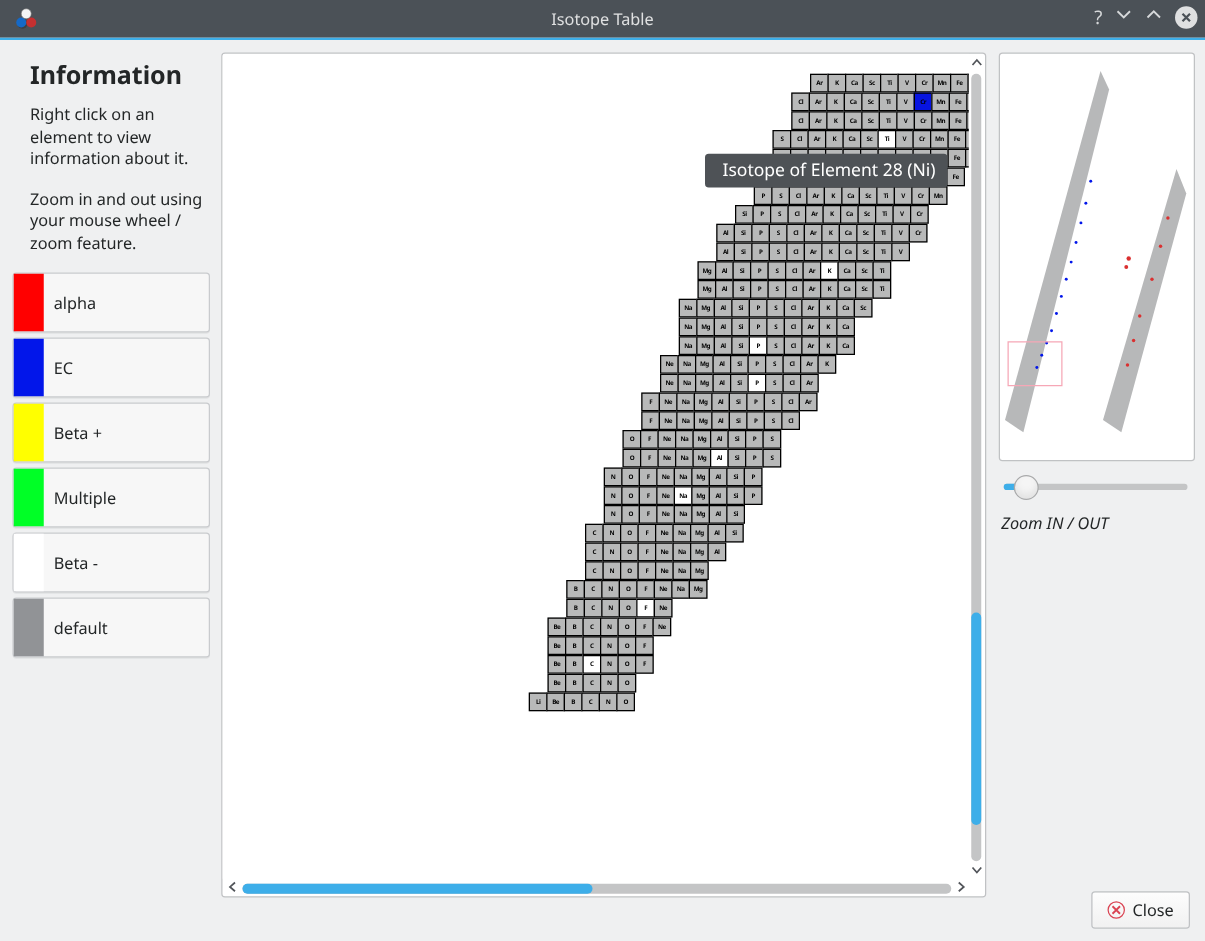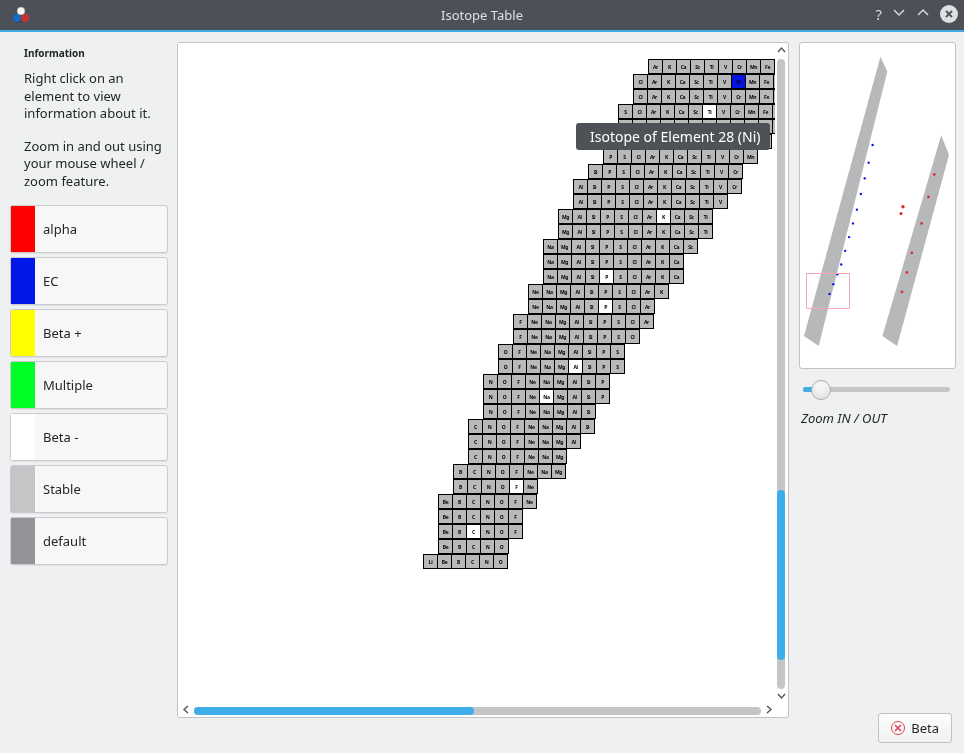--- a/index.html
+++ b/index.html
@@ -76,21 +76,21 @@
 
   
   .info-panel {
     position: absolute;
     left: 10px;
     top: 10px;
     width: 158px;
   }
   .info-panel h3 {
     margin: 4px 0 10px 14px;
-    font-size: 10px;
+    font-size: 20px;
     font-weight: bold;
   }
   .info-panel p {
     font-size: 13px;
     margin: 0 0 15px 14px;
     line-height: 1.35;
     color: #232627;
   }
 
   .legend-item {
@@ -367,24 +367,20 @@
         </div>
         <div class="legend-item">
           <div class="swatch" style="background:#00ff26"></div>
           <div class="lbl">Multiple</div>
         </div>
         <div class="legend-item">
           <div class="swatch" style="background:#ffffff"></div>
           <div class="lbl">Beta -</div>
         </div>
         <div class="legend-item">
-          <div class="swatch" style="background:#c4c5c6"></div>
-          <div class="lbl">Stable</div>
-        </div>
-        <div class="legend-item">
           <div class="swatch" style="background:#919396"></div>
           <div class="lbl">default</div>
         </div>
       </div>
   </div>
 
   <div class="chart-panel">
     <div class="chart-viewport">
       <div class="chart-grid" id="chart-grid">
           <div class="iso-row" style="top: 0px; left: 730px;">
@@ -765,21 +761,21 @@
           </div>
           <div class="iso-row" style="top: 495px; left: 505px;">
             <div class="iso-cell">Li</div>
             <div class="iso-cell">Be</div>
             <div class="iso-cell">B</div>
             <div class="iso-cell">C</div>
             <div class="iso-cell">N</div>
             <div class="iso-cell">O</div>
           </div>
         </div>
-      <div class="tooltip" style="left:398px; top:80px;padding-left:14px;">Isotope of Element 28 (Ni)</div>
+      <div class="tooltip" style="left:386px; top:80px;padding-left:14px;">Isotope of Element 28 (Ni)</div>
     </div>
 
     <div class="vscroll">
       <div class="arrow" style="position:absolute;top:0;left:0;right:0">
         <svg width="11" height="11">
             <path d="M2 7 L5.5 3 L9 7" stroke="#52555a" stroke-width="1.4" fill="none"></path>
           </svg>
       </div>
       <div class="track"></div>
       <div class="thumb" style="top:445px; height:170px;"></div>
@@ -846,17 +842,17 @@
     <div class="zoom-label">Zoom IN / OUT</div>
   </div>
 
   <div class="dlg-buttons">
     <div class="btn">
       <span class="xicon">
         <svg width="8" height="8">
             <path d="M1 1 L7 7 M7 1 L1 7" stroke="#da4453" stroke-width="1.5"></path>
           </svg>
       </span>
-      <span>Beta</span>
+      <span>Close</span>
     </div>
   </div>
 
 </div>
 
 </body></html>

